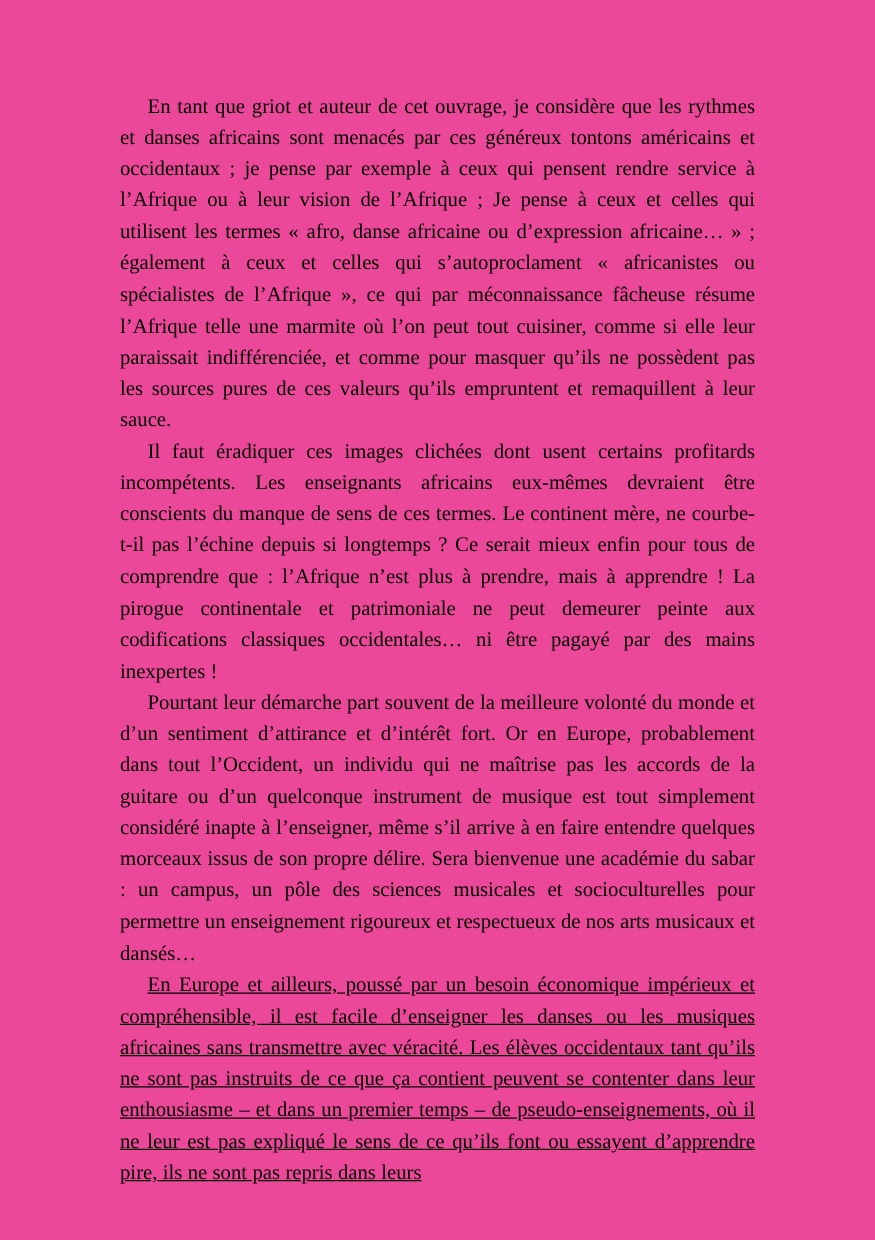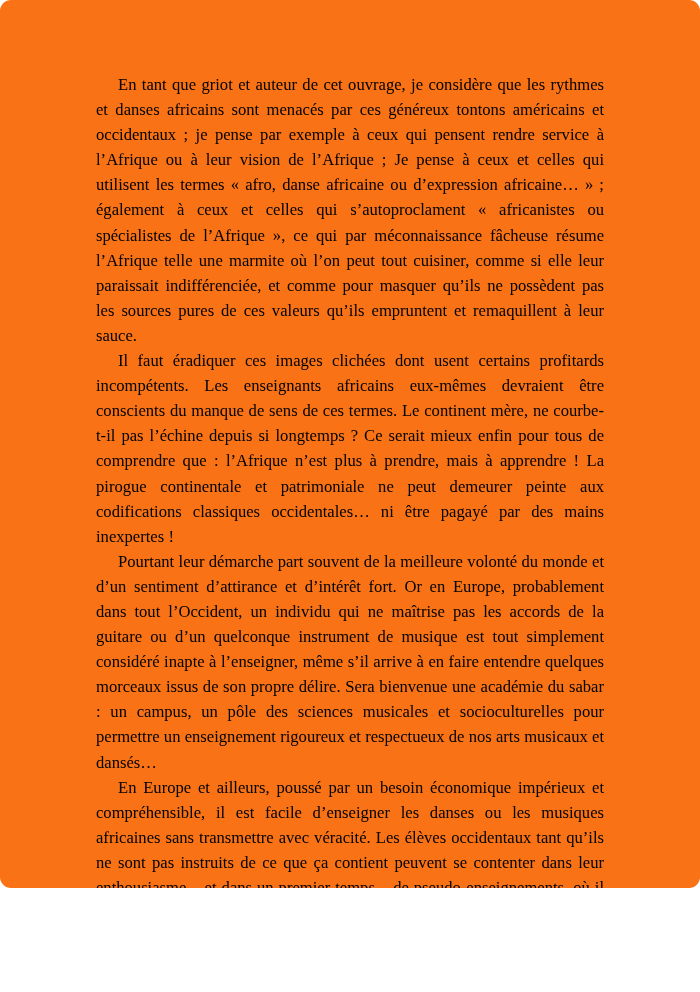--- a/index.html
+++ b/index.html
@@ -4,25 +4,24 @@
 <title>Document</title>
 <style>
   html, body {
     margin: 0;
     padding: 0;
     background: #ffffff;
   }
   .page {
     position: relative;
     width: 700px;
-    height: 888px;
+    height: 992px;
     margin: 0 auto;
-    background: #f97316;
+    background: #ec4899;
     overflow: hidden;
-    border-radius: 11px;
   }
   .text-block {
     position: absolute;
     left: 96px;
     top: 72px;
     width: 508px;
   }
   .para {
     margin: 0;
     font-family: "Liberation Serif", "DejaVu Serif", serif;
@@ -31,20 +30,21 @@
     color: #000000;
     text-align: justify;
     text-justify: inter-word;
     text-indent: 22px;
     hyphens: none;
     -webkit-hyphens: none;
     word-spacing: 0.1px;
   }
   .para:last-child {
     text-align-last: left;
+    text-decoration: underline;
   }
 </style>
 </head>
 <body>
 
 <div class="page">
   <div class="text-block">
     <p class="para">En tant que griot et auteur de cet ouvrage, je considère que les rythmes et danses africains sont menacés par ces généreux tontons américains et occidentaux ; je pense par exemple à ceux qui pensent rendre service à l’Afrique ou à leur vision de l’Afrique ; Je pense à ceux et celles qui utilisent les termes « afro, danse africaine ou d’expression africaine… » ; également à ceux et celles qui s’autoproclament « africanistes ou spécialistes de l’Afrique », ce qui par méconnaissance fâcheuse résume l’Afrique telle une marmite où l’on peut tout cuisiner, comme si elle leur paraissait indifférenciée, et comme pour masquer qu’ils ne possèdent pas les sources pures de ces valeurs qu’ils empruntent et remaquillent à leur sauce.</p>
     <p class="para">Il faut éradiquer ces images clichées dont usent certains profitards incompétents. Les enseignants africains eux-mêmes devraient être conscients du manque de sens de ces termes. Le continent mère, ne courbe-t-il pas l’échine depuis si longtemps ? Ce serait mieux enfin pour tous de comprendre que : l’Afrique n’est plus à prendre, mais à apprendre ! La pirogue continentale et patrimoniale ne peut demeurer peinte aux codifications classiques occidentales… ni être pagayé par des mains inexpertes !</p>
     <p class="para">Pourtant leur démarche part souvent de la meilleure volonté du monde et d’un sentiment d’attirance et d’intérêt fort. Or en Europe, probablement dans tout l’Occident, un individu qui ne maîtrise pas les accords de la guitare ou d’un quelconque instrument de musique est tout simplement considéré inapte à l’enseigner, même s’il arrive à en faire entendre quelques morceaux issus de son propre délire. Sera bienvenue une académie du sabar : un campus, un pôle des sciences musicales et socioculturelles pour permettre un enseignement rigoureux et respectueux de nos arts musicaux et dansés…</p>

